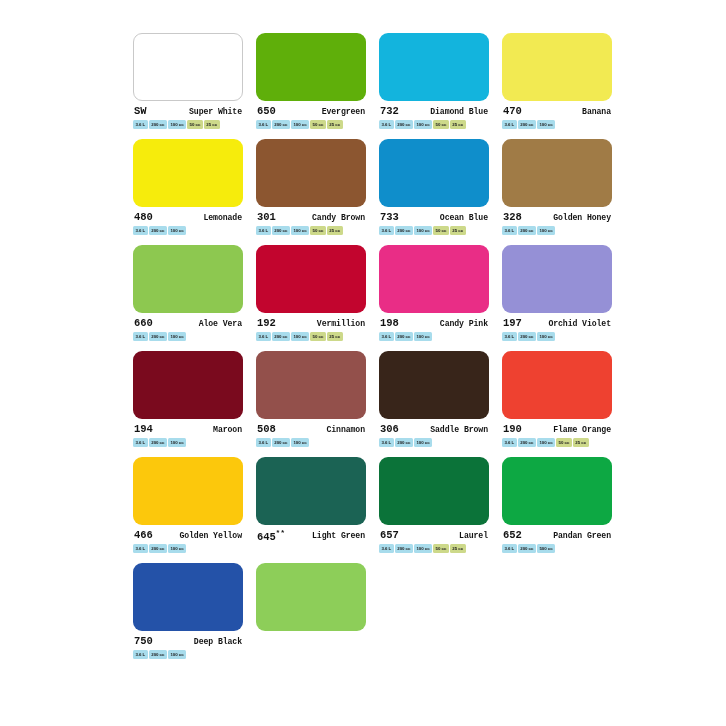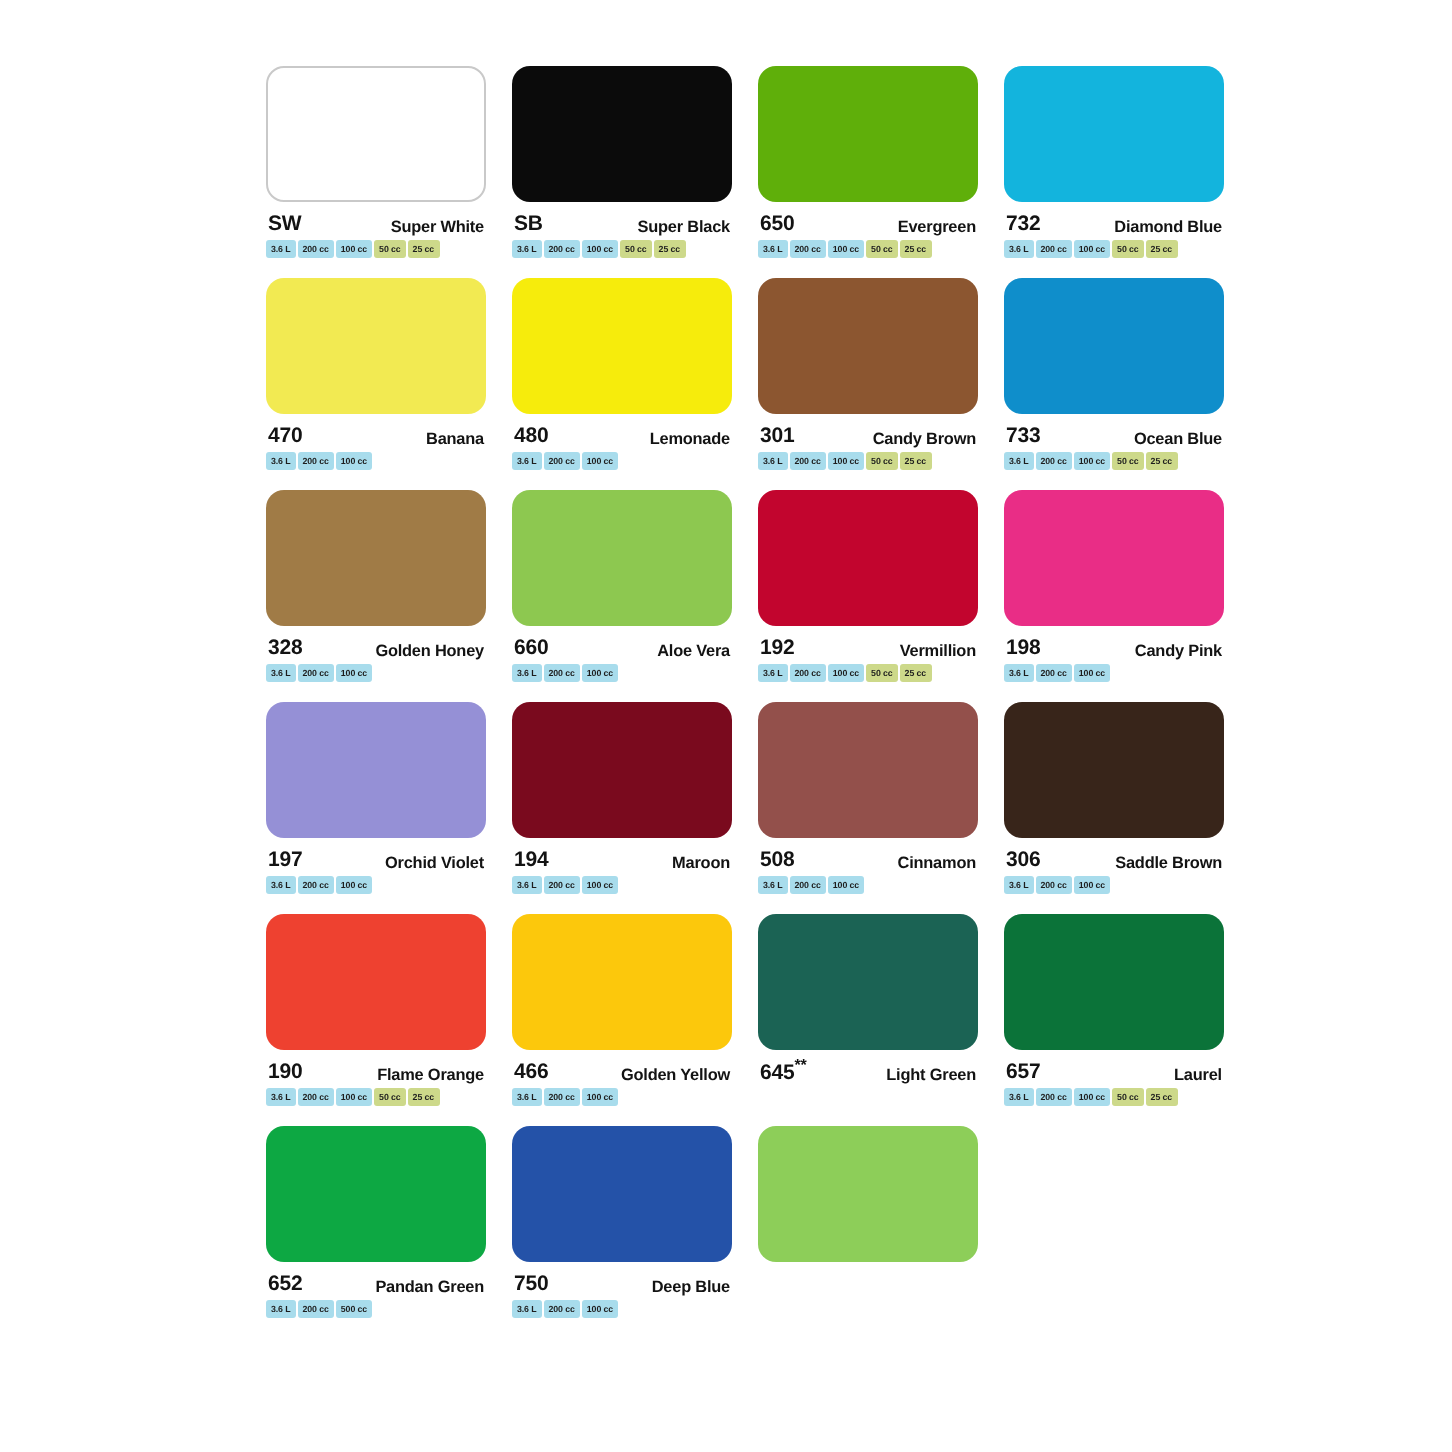--- a/index.html
+++ b/index.html
@@ -38,24 +38,25 @@
     width: 110px;
     height: 68px;
     border-radius: 9px;
     box-sizing: border-box;
   }
   .swatch.outlined {
     border: 1px solid #c9c9c9;
   }
   .meta {
     display: flex;
-    align-items: flex-end;
+    align-items: center;
     justify-content: space-between;
     padding: 3px 1px 0 1px;
     height: 14px;
+    font-family: Liberation Mono, monospace;
   }
   .code {
     font-size: 10.5px;
     font-weight: bold;
     color: #131313;
     letter-spacing: -0.1px;
     white-space: nowrap;
   }
   .code .stars {
     font-size: 8px;
@@ -104,34 +105,20 @@
         </div>
         <div class="sizes">
           <span class="size-badge blue">3.6 L</span>
           <span class="size-badge blue">200 cc</span>
           <span class="size-badge blue">100 cc</span>
           <span class="size-badge green">50 cc</span>
           <span class="size-badge green">25 cc</span>
         </div>
       </div>
       <div class="cell">
-        <div class="swatch" style="background: rgb(11, 11, 11);"></div>
-        <div class="meta">
-          <span class="code">SB</span>
-          <span class="name">Super Black</span>
-        </div>
-        <div class="sizes">
-          <span class="size-badge blue">3.6 L</span>
-          <span class="size-badge blue">200 cc</span>
-          <span class="size-badge blue">100 cc</span>
-          <span class="size-badge green">50 cc</span>
-          <span class="size-badge green">25 cc</span>
-        </div>
-      </div>
-      <div class="cell">
         <div class="swatch" style="background: rgb(95, 175, 10);"></div>
         <div class="meta">
           <span class="code">650</span>
           <span class="name">Evergreen</span>
         </div>
         <div class="sizes">
           <span class="size-badge blue">3.6 L</span>
           <span class="size-badge blue">200 cc</span>
           <span class="size-badge blue">100 cc</span>
           <span class="size-badge green">50 cc</span>
@@ -359,21 +346,21 @@
         <div class="sizes">
           <span class="size-badge blue">3.6 L</span>
           <span class="size-badge blue">200 cc</span>
           <span class="size-badge blue">500 cc</span>
         </div>
       </div>
       <div class="cell">
         <div class="swatch" style="background: rgb(36, 82, 168);"></div>
         <div class="meta">
           <span class="code">750</span>
-          <span class="name">Deep Blue</span>
+          <span class="name">Deep Black</span>
         </div>
         <div class="sizes">
           <span class="size-badge blue">3.6 L</span>
           <span class="size-badge blue">200 cc</span>
           <span class="size-badge blue">100 cc</span>
         </div>
       </div>
       <div class="cell">
         <div class="swatch" style="background: rgb(141, 206, 89);"></div>
       </div>

